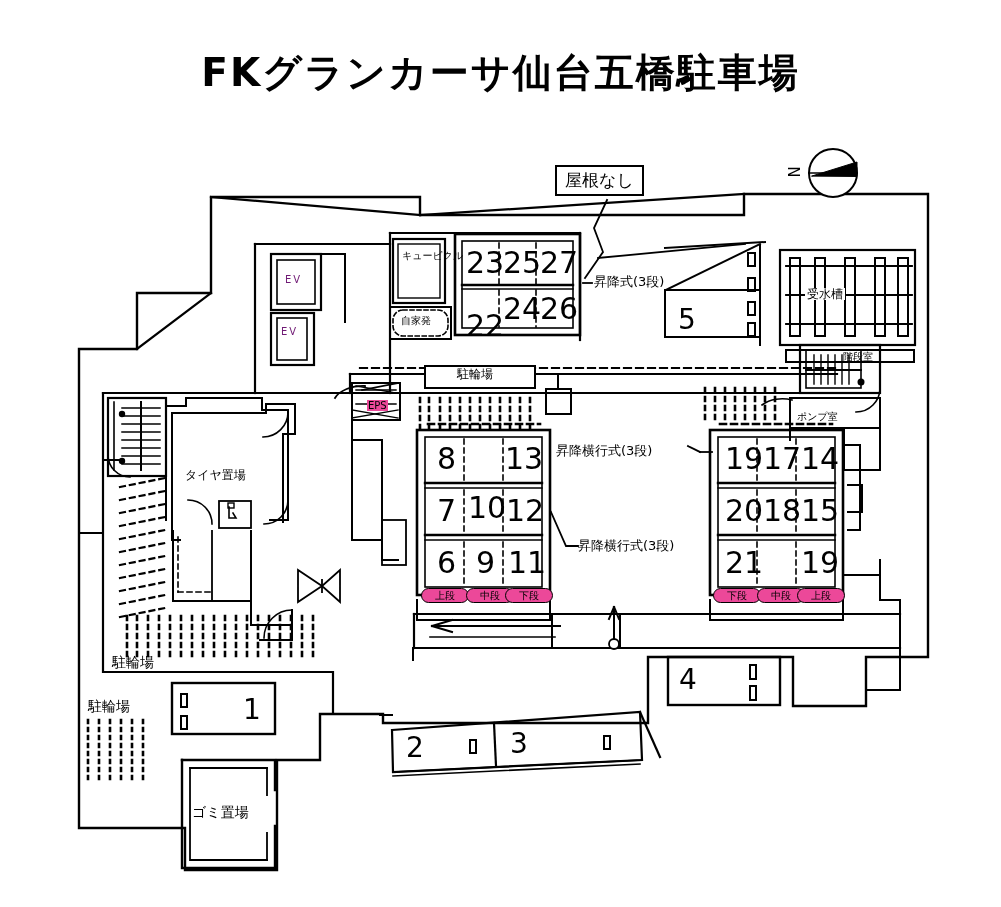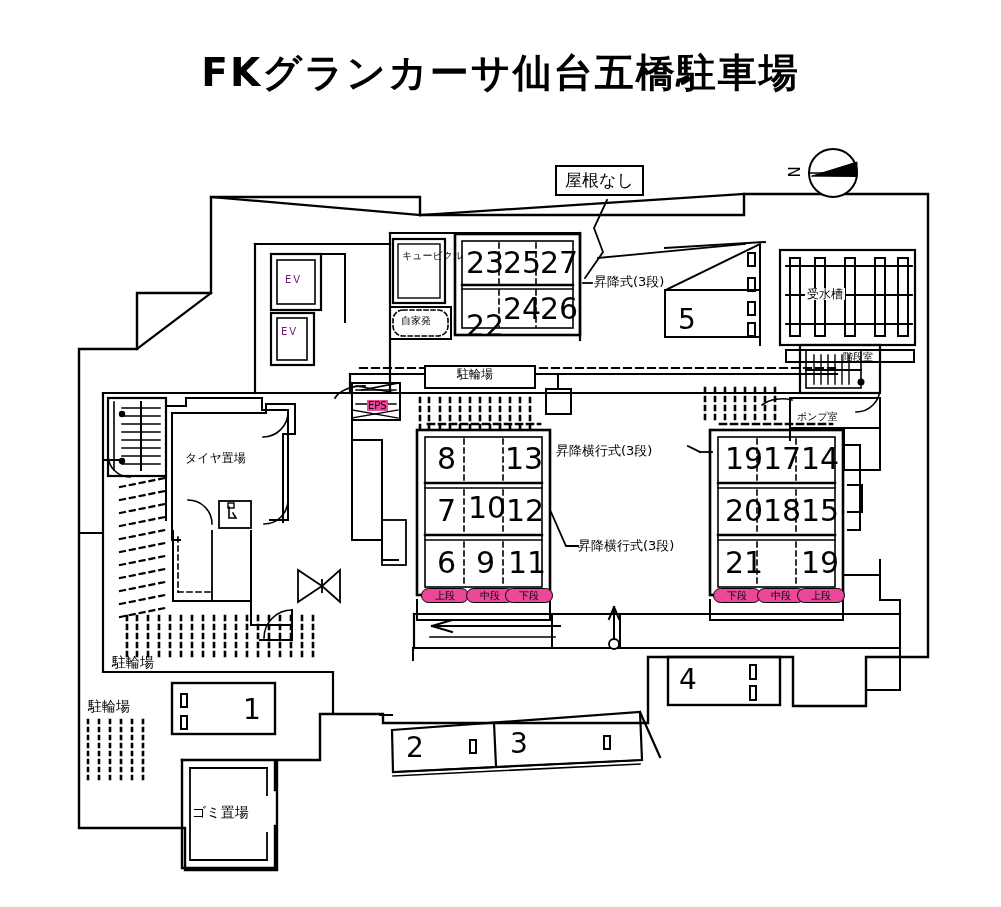--- a/index.html
+++ b/index.html
@@ -522,21 +522,21 @@
 
   <div class="lbl jp-xs" style="left:402px; top:249px; line-height:1.35; text-align:center; width:36px;">キュービクル</div>
 
   <div class="lbl jp-xs" style="left:401px; top:316px;">自家発</div>
 
   <div class="ev-lbl" style="left:285px; top:274px;">EV</div>
   <div class="ev-lbl" style="left:281px; top:326px;">EV</div>
 
   <div class="eps-lbl" style="left:367px; top:400px;">EPS</div>
 
-  <div class="lbl jp-sm" style="left:185px; top:452px;">タイヤ置場</div>
+  <div class="lbl jp-sm" style="left:185px; top:469px;">タイヤ置場</div>
 
   <div class="lbl jp-sm white-bg" style="left:805px; top:288px;">受水槽</div>
 
   <div class="lbl jp-xs" style="left:843px; top:352px;">階段室</div>
 
   <div class="lbl jp-xs" style="left:797px; top:412px;">ポンプ室</div>
 
   <div class="lbl jp-md" style="left:192px; top:805px;">ゴミ置場</div>
 
   <div class="lbl jp-sm" style="left:457px; top:368px;">駐輪場</div>

